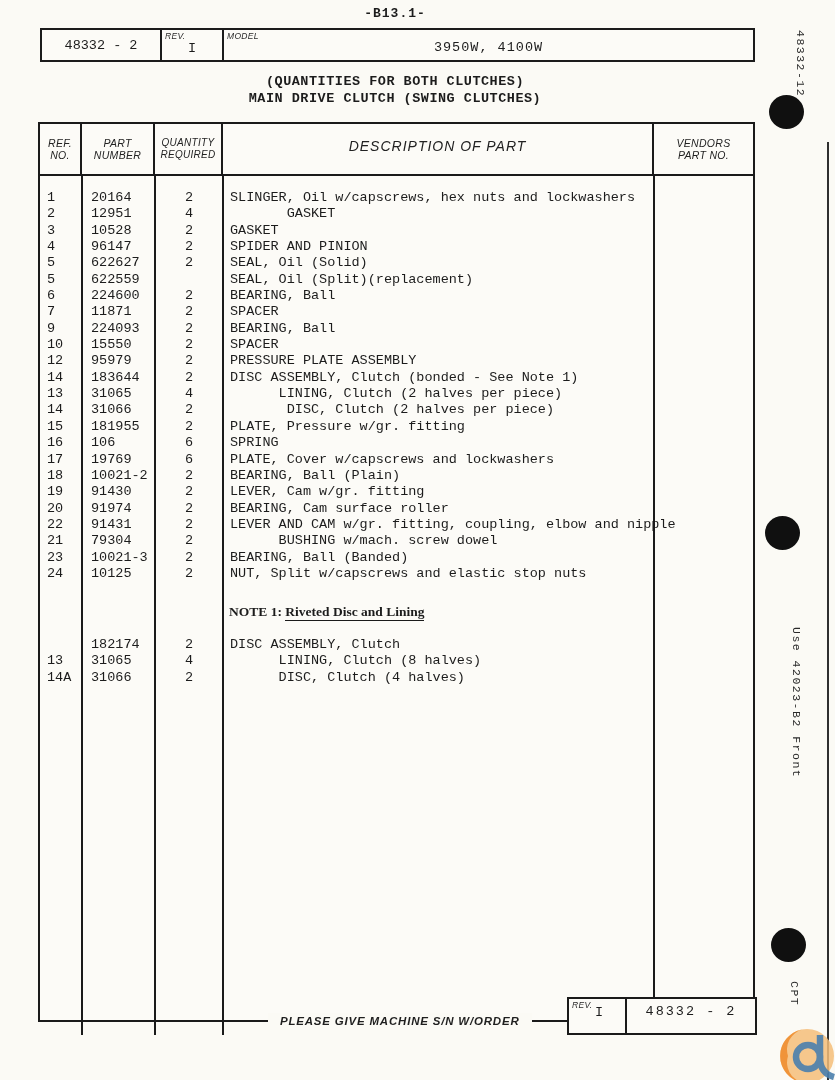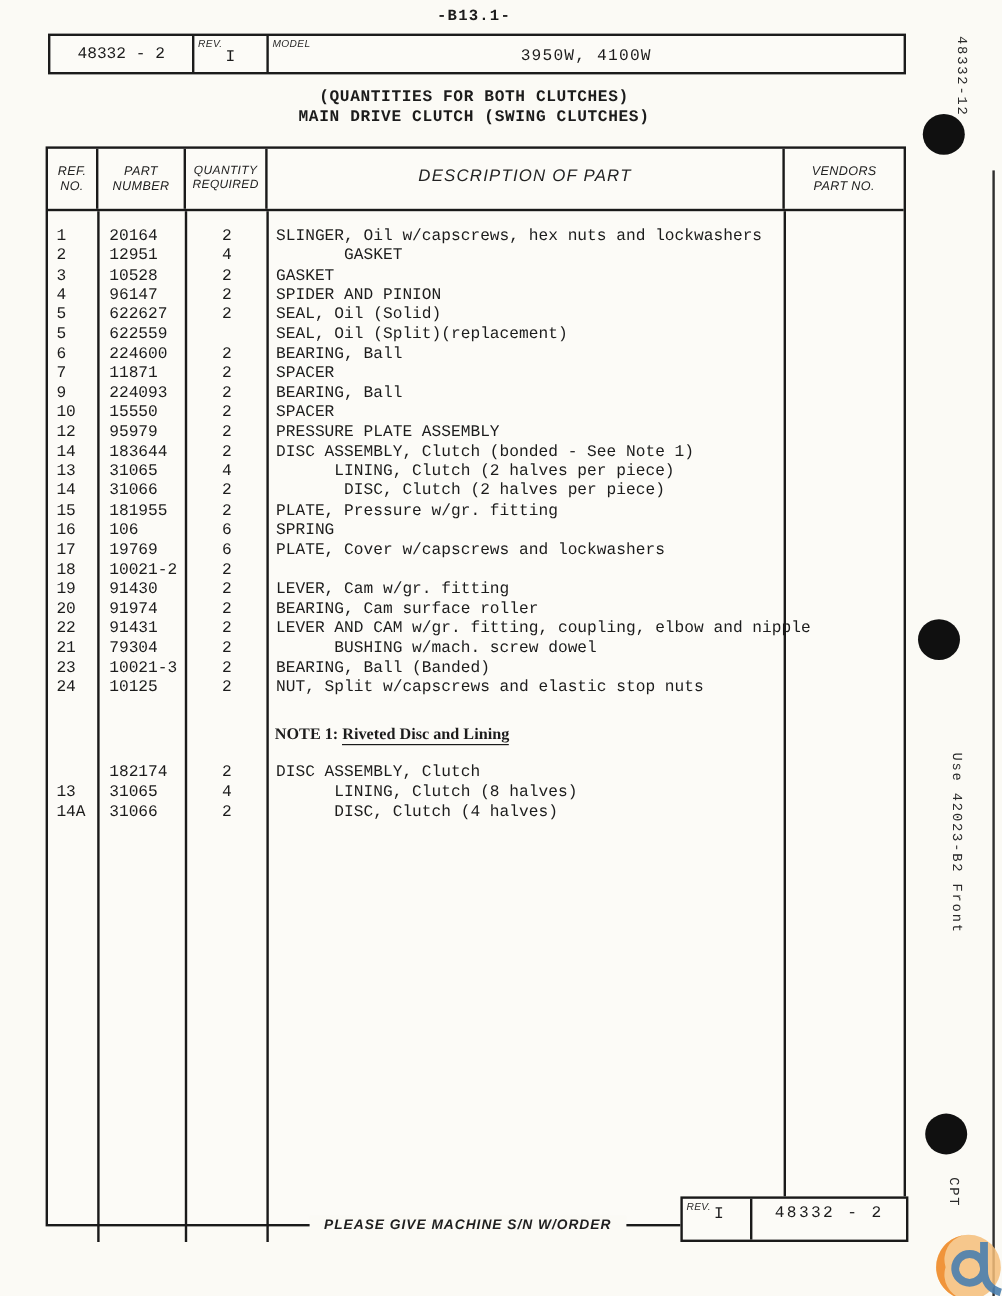--- a/index.html
+++ b/index.html
@@ -71,21 +71,21 @@
   
   .rev-box{
     position:absolute;left:527px;top:821px;width:190px;height:38px;
     border:2.4px solid #1a1a1a;box-sizing:border-box;background:#fcfbf7;display:flex;
   }
   .rb-rev{position:relative;width:58px;border-right:2px solid #1a1a1a;box-sizing:border-box;}
   .rb-rev-val{position:absolute;top:6px;left:26px;font-size:13.5px;}
   .rb-num{flex:1;display:flex;align-items:flex-start;justify-content:center;padding-top:5px;font-size:13.5px;letter-spacing:2px;}
   
   .footer-note{
-    top:1013px;left:258px;
+    top:1013px;left:268px;
     background:#fbfaf5;padding:2px 12px 2px 12px;
     font-family:"Liberation Sans",sans-serif;font-style:italic;
     font-size:11.5px;letter-spacing:.8px;color:#1f1f1f;font-weight:bold;
   }
   
   .vtext{
     writing-mode:vertical-rl;
     font-size:11.5px;letter-spacing:1.5px;color:#2a2a2a;
   }
   .vt-top{top:30px;left:794px;}
@@ -252,20 +252,21 @@
           <div class="prow">
     <span class="c-ref">17</span>
     <span class="c-part">19769</span>
     <span class="c-qty">6</span>
     <span class="c-desc">PLATE, Cover w/capscrews and lockwashers</span>
   </div>
           <div class="prow">
     <span class="c-ref">18</span>
     <span class="c-part">10021-2</span>
     <span class="c-qty">2</span>
+    <span class="c-desc">BEARING, Ball (Plain)</span>
   </div>
           <div class="prow">
     <span class="c-ref">19</span>
     <span class="c-part">91430</span>
     <span class="c-qty">2</span>
     <span class="c-desc">LEVER, Cam w/gr. fitting</span>
   </div>
           <div class="prow">
     <span class="c-ref">20</span>
     <span class="c-part">91974</span>

